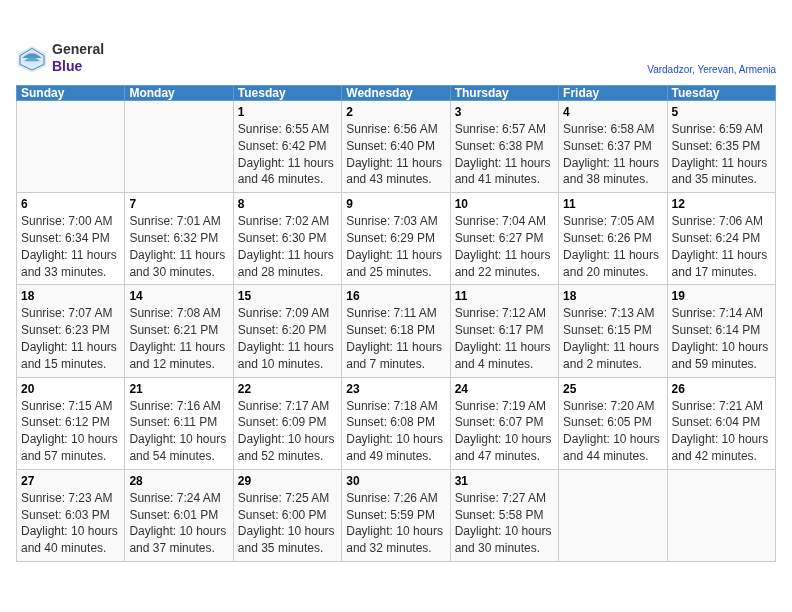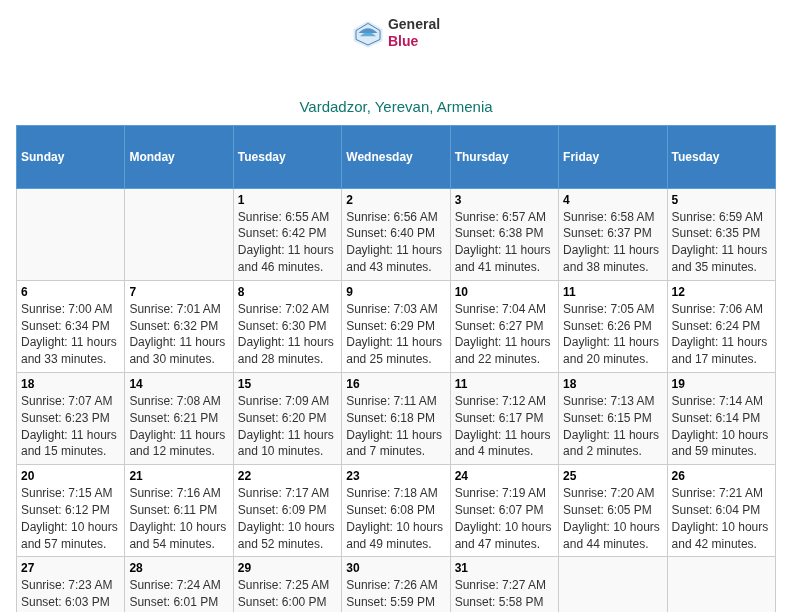--- a/index.html
+++ b/index.html
@@ -6,64 +6,63 @@
     body {
       font-family: Arial, sans-serif;
       background: #fff;
       width: 792px;
       min-height: 612px;
       padding: 16px;
     }
     .header {
       display: flex;
       justify-content: space-between;
-      align-items: center;
+      align-items: flex-end;
       margin-bottom: 10px;
-      flex-direction: column;
     }
     .logo {
       display: flex;
       align-items: center;
       gap: 4px;
     }
     .logo-text {
       display: flex;
       flex-direction: column;
       font-size: 14px;
       font-weight: bold;
       line-height: 1.2;
     }
     .logo-text .general { color: #333; }
-    .logo-text .blue { color: #be185d; }
+    .logo-text .blue { color: #4c1d95; }
     .logo-icon {
       width: 32px;
       height: 32px;
     }
     .title-block {
       text-align: right;
     }
     .month-title {
       font-size: 36px;
       font-weight: normal;
       color: #333;
     }
     .location {
-      font-size: 15px;
-      color: #0f766e;
+      font-size: 10px;
+      color: #1d4ed8;
       margin-top: 48px;
     }
     table {
       width: 100%;
       border-collapse: collapse;
       font-size: 11px;
     }
     thead tr th {
       background: #3a7fc1;
       color: #fff;
-      padding: 24px 4px;
+      padding: 0 4px;
       text-align: left;
       font-size: 12px;
       font-weight: bold;
       border: 1px solid #5a9fd4;
     }
     tbody tr td {
       border: 1px solid #ccc;
       vertical-align: top;
       padding: 4px;
       width: calc(100% / 7);

